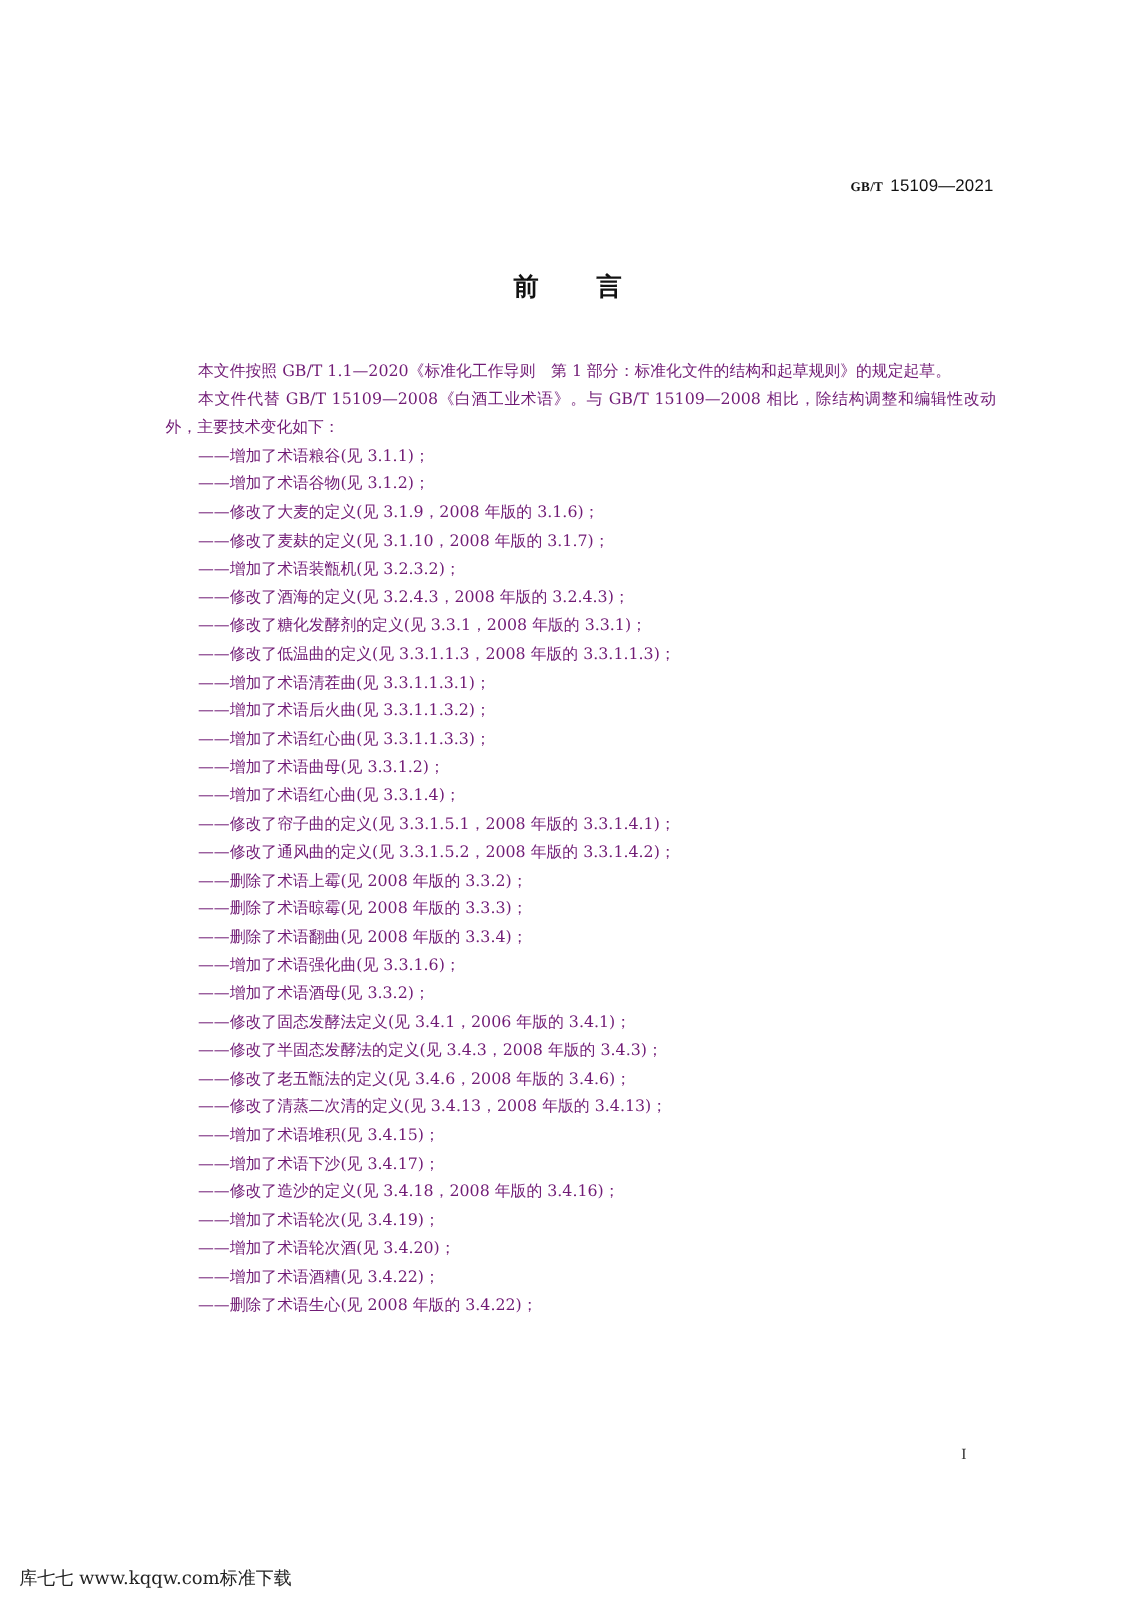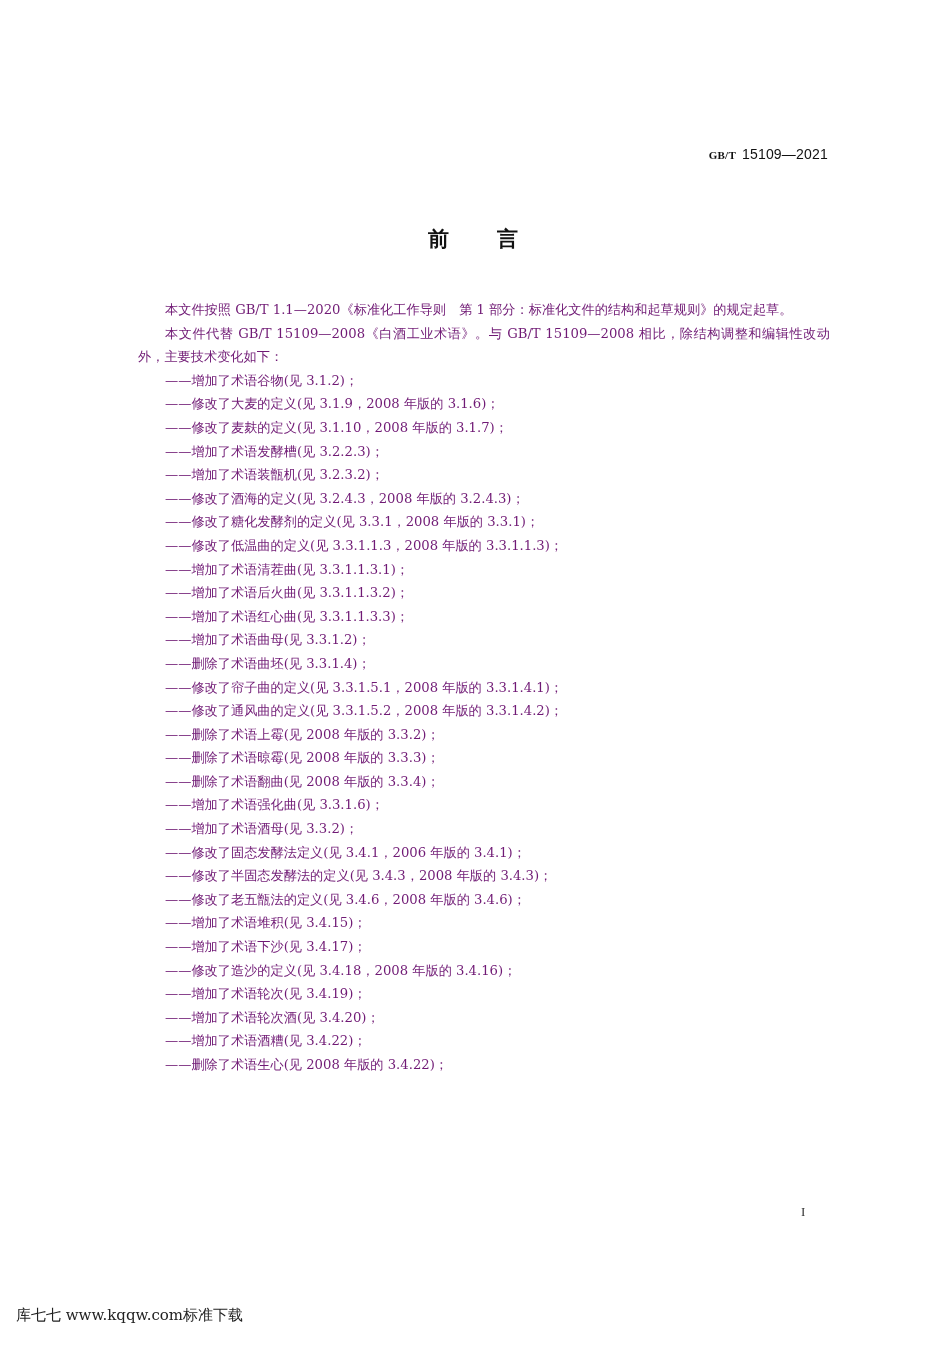--- a/index.html
+++ b/index.html
@@ -39,43 +39,44 @@
 <body>
 
 <div class="doc-code"><b>GB/T</b><span>15109—2021</span></div>
 
 <div class="page-title">前言</div>
 
 <div class="body-text">
   <p class="para">本文件按照 GB/T 1.1—2020《标准化工作导则　第 1 部分：标准化文件的结构和起草规则》的规定起草。</p>
   <p class="para">本文件代替 GB/T 15109—2008《白酒工业术语》。与 GB/T 15109—2008 相比，除结构调整和编辑性改动外，主要技术变化如下：</p>
   <ul class="list">
+    <li>——增加了术语粮谷(见 3.1.1)；</li>
     <li>——增加了术语谷物(见 3.1.2)；</li>
     <li>——修改了大麦的定义(见 3.1.9，2008 年版的 3.1.6)；</li>
     <li>——修改了麦麸的定义(见 3.1.10，2008 年版的 3.1.7)；</li>
-    <li>——增加了术语发酵槽(见 3.2.2.3)；</li>
     <li>——增加了术语装甑机(见 3.2.3.2)；</li>
     <li>——修改了酒海的定义(见 3.2.4.3，2008 年版的 3.2.4.3)；</li>
     <li>——修改了糖化发酵剂的定义(见 3.3.1，2008 年版的 3.3.1)；</li>
     <li>——修改了低温曲的定义(见 3.3.1.1.3，2008 年版的 3.3.1.1.3)；</li>
     <li>——增加了术语清茬曲(见 3.3.1.1.3.1)；</li>
     <li>——增加了术语后火曲(见 3.3.1.1.3.2)；</li>
     <li>——增加了术语红心曲(见 3.3.1.1.3.3)；</li>
     <li>——增加了术语曲母(见 3.3.1.2)；</li>
-    <li>——删除了术语曲坯(见 3.3.1.4)；</li>
+    <li>——增加了术语红心曲(见 3.3.1.4)；</li>
     <li>——修改了帘子曲的定义(见 3.3.1.5.1，2008 年版的 3.3.1.4.1)；</li>
     <li>——修改了通风曲的定义(见 3.3.1.5.2，2008 年版的 3.3.1.4.2)；</li>
     <li>——删除了术语上霉(见 2008 年版的 3.3.2)；</li>
     <li>——删除了术语晾霉(见 2008 年版的 3.3.3)；</li>
     <li>——删除了术语翻曲(见 2008 年版的 3.3.4)；</li>
     <li>——增加了术语强化曲(见 3.3.1.6)；</li>
     <li>——增加了术语酒母(见 3.3.2)；</li>
     <li>——修改了固态发酵法定义(见 3.4.1，2006 年版的 3.4.1)；</li>
     <li>——修改了半固态发酵法的定义(见 3.4.3，2008 年版的 3.4.3)；</li>
     <li>——修改了老五甑法的定义(见 3.4.6，2008 年版的 3.4.6)；</li>
+    <li>——修改了清蒸二次清的定义(见 3.4.13，2008 年版的 3.4.13)；</li>
     <li>——增加了术语堆积(见 3.4.15)；</li>
     <li>——增加了术语下沙(见 3.4.17)；</li>
     <li>——修改了造沙的定义(见 3.4.18，2008 年版的 3.4.16)；</li>
     <li>——增加了术语轮次(见 3.4.19)；</li>
     <li>——增加了术语轮次酒(见 3.4.20)；</li>
     <li>——增加了术语酒糟(见 3.4.22)；</li>
     <li>——删除了术语生心(见 2008 年版的 3.4.22)；</li>
   </ul>
 </div>
 

